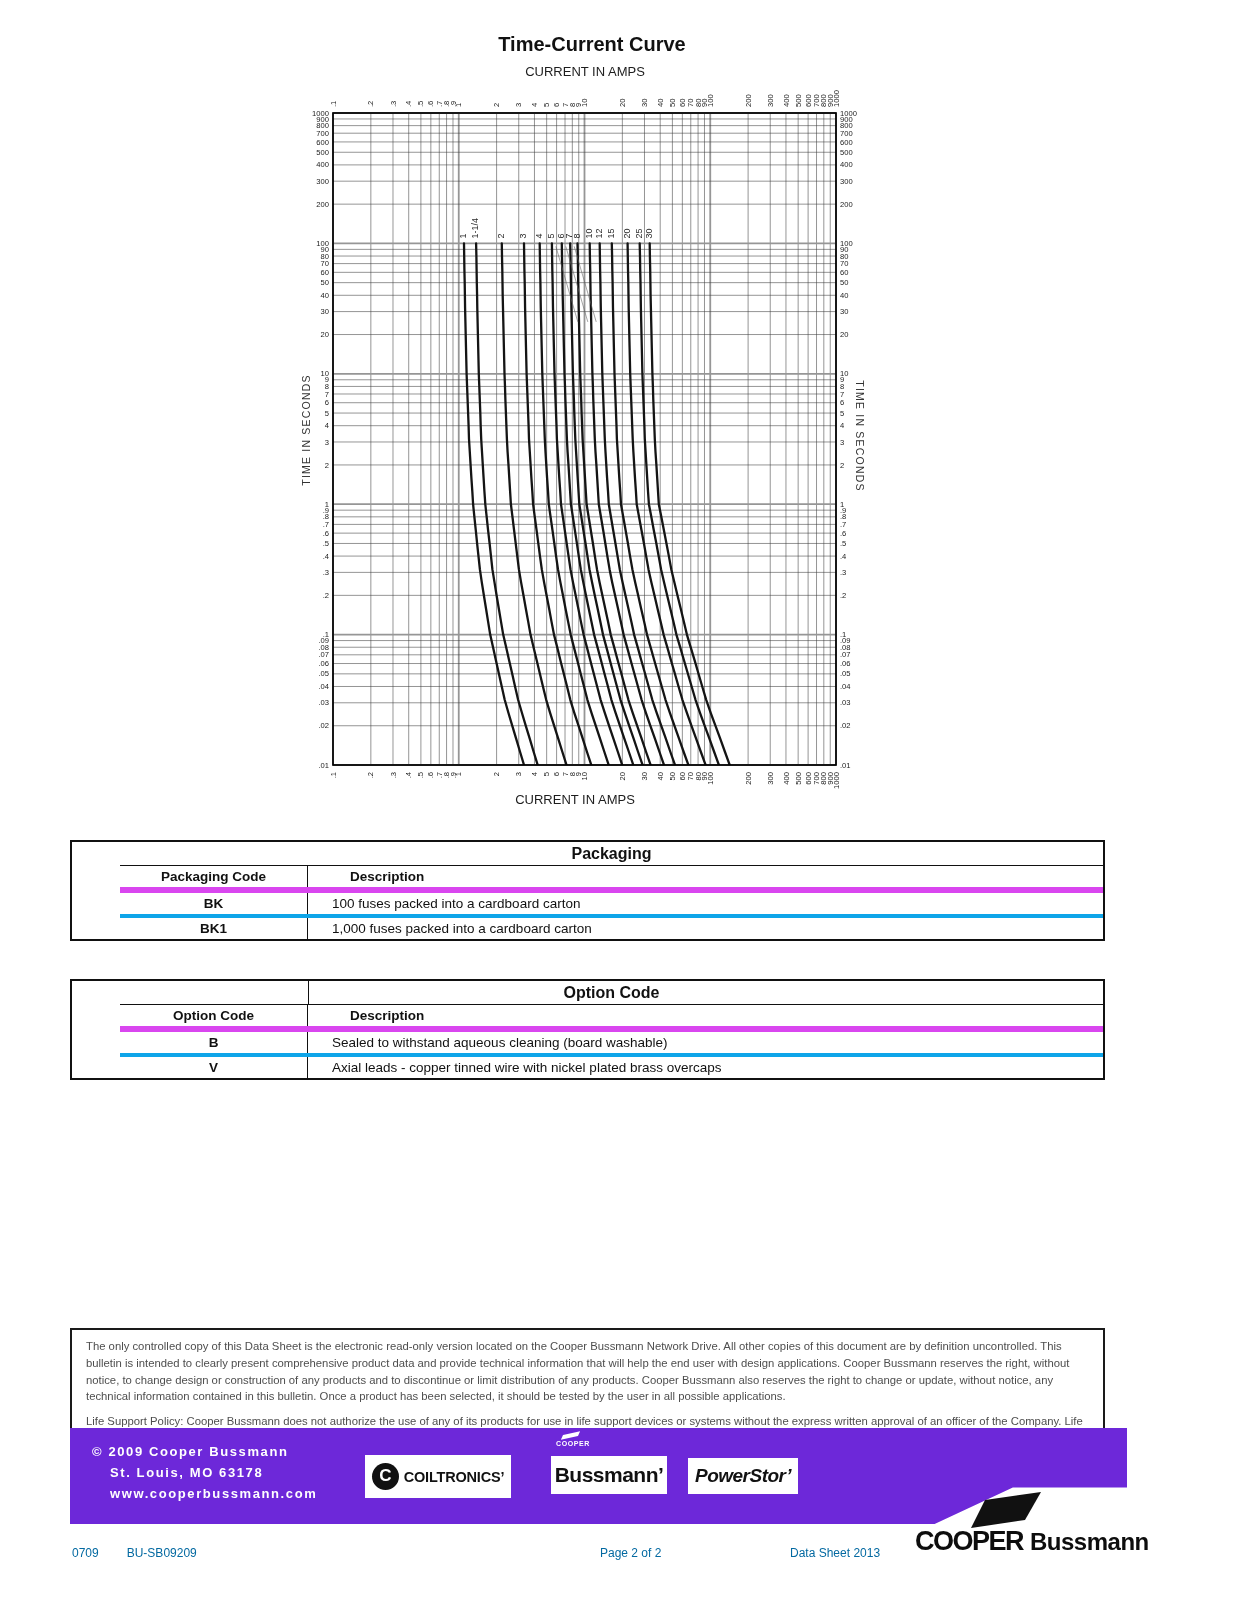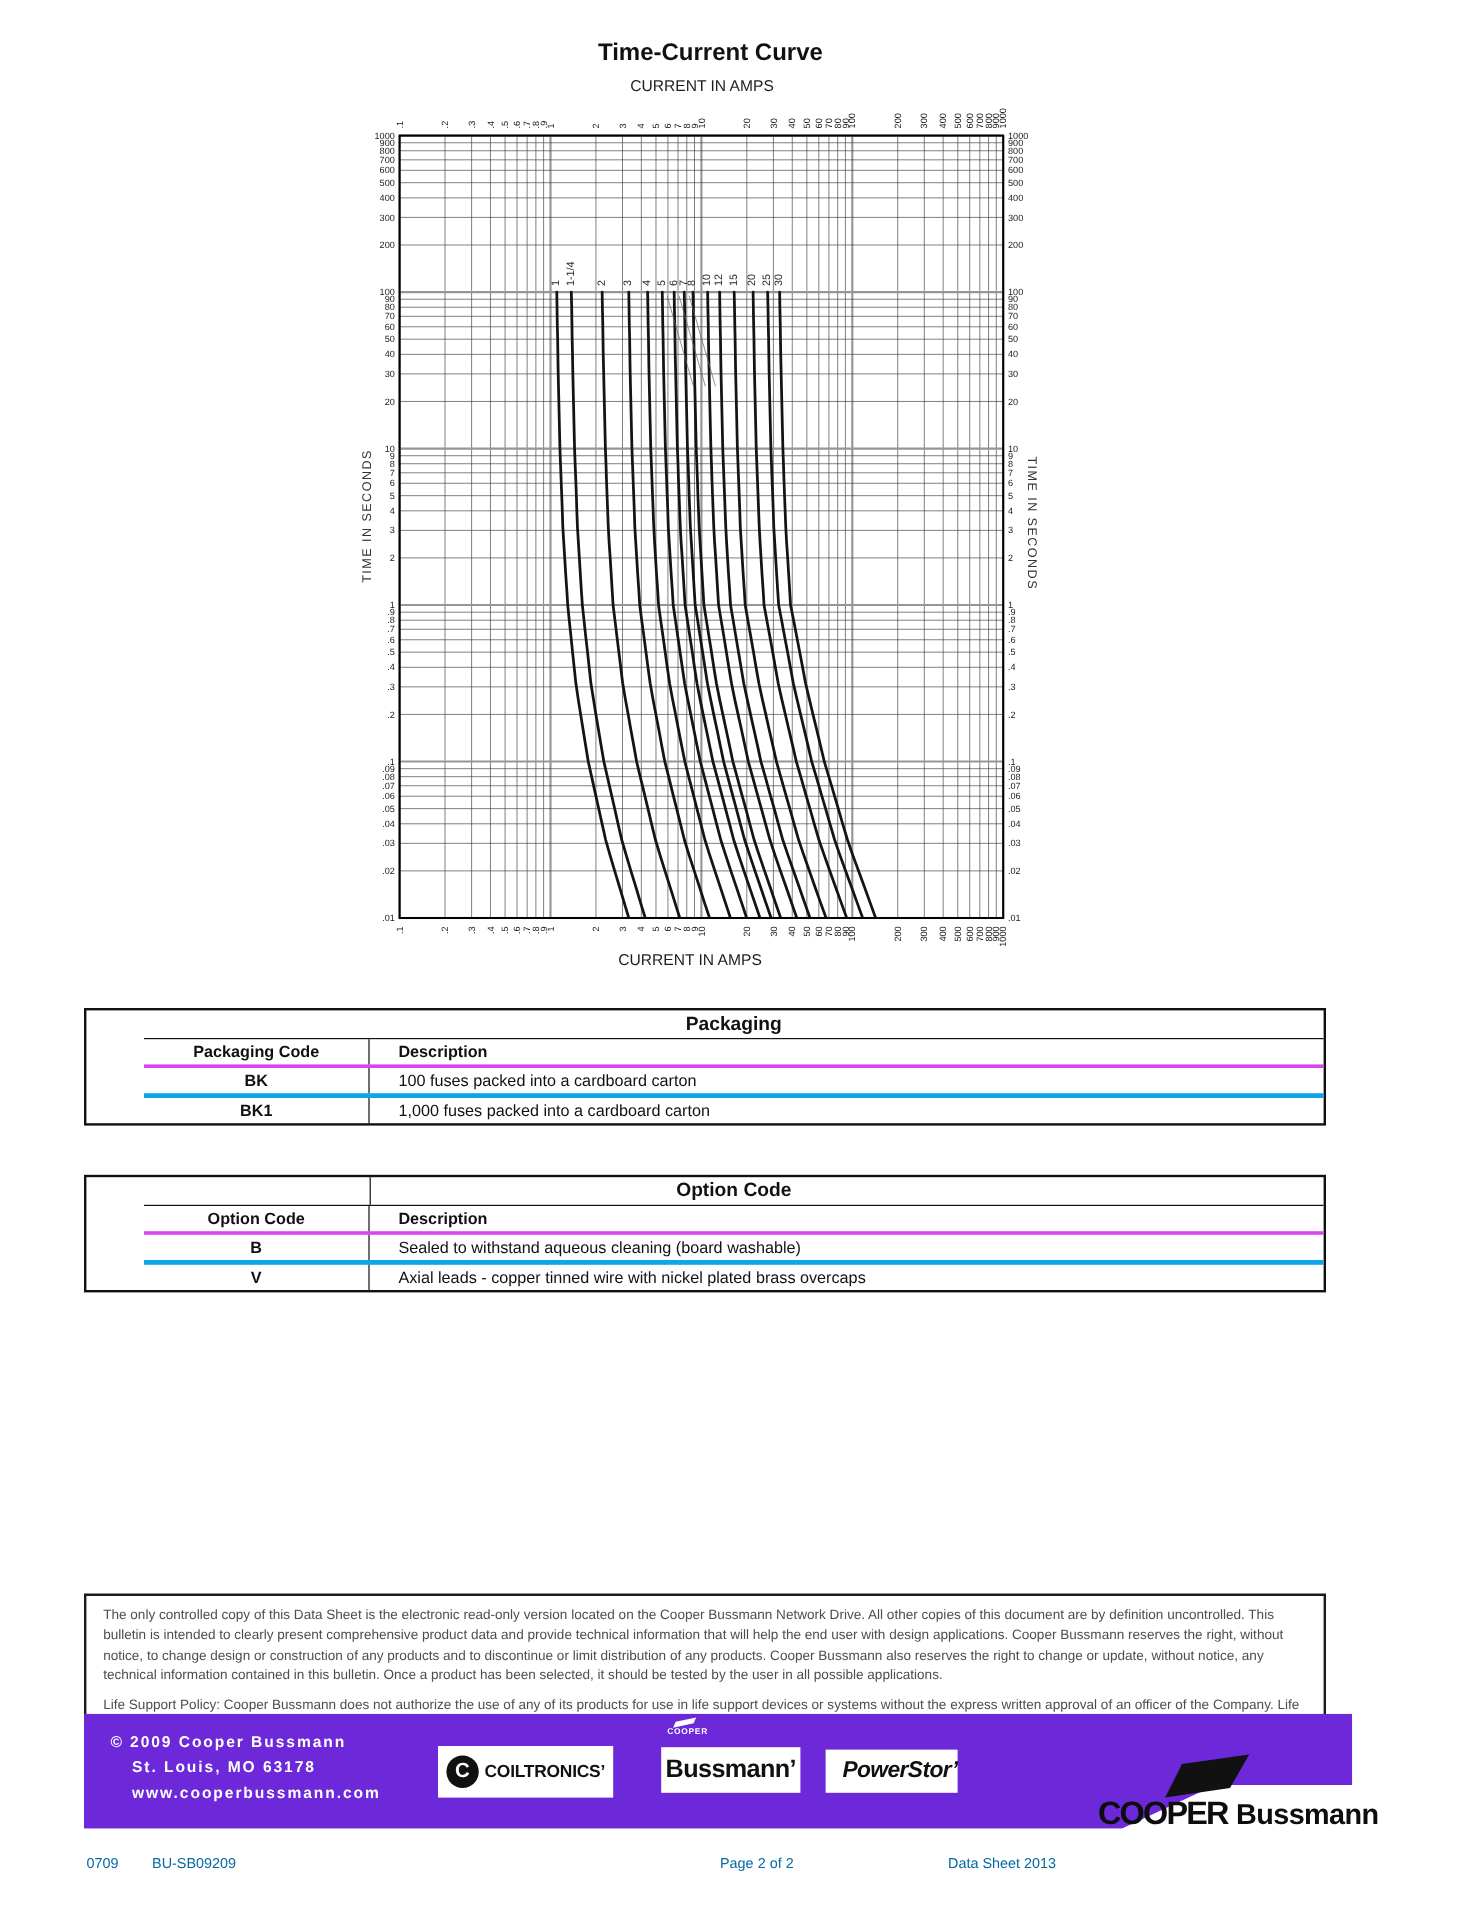--- a/index.html
+++ b/index.html
@@ -25,21 +25,21 @@
   #tcc .clabel{font-size:9px;fill:#2a2a2a;}
   #tcc .leader{stroke:#666;stroke-width:.6;}
 
   
   .tbl{position:absolute;left:70px;width:1035px;box-sizing:border-box;border:2px solid #111;background:#fff;padding-left:48px;}
   #pack-tbl{top:840px;}
   #opt-tbl{top:979px;}
   .t-title{height:23px;line-height:23px;text-align:center;font-weight:bold;font-size:16px;border-bottom:1px solid #111;position:relative;}
   .t-title .divider{position:absolute;left:188px;top:0;bottom:0;width:0;border-left:1px solid #111;}
   .t-row{display:flex;height:21px;line-height:21px;font-size:13.5px;}
-  .t-head{border-bottom:3px solid #d946ef;font-weight:bold;}
+  .t-head{border-bottom:6px solid #d946ef;font-weight:bold;gap:18px;}
   .t-row.r2{border-top:4px solid #0ea5e9;justify-content:flex-end;}
   .c1{width:188px;box-sizing:border-box;border-right:1px solid #111;text-align:center;font-weight:bold;flex:none;}
   .c2{flex:1;padding-left:24px;text-align:left;}
   .t-head .c2{font-weight:bold;}
 
   
   .disclaimer{left:70px;top:1328px;width:1035px;height:143px;box-sizing:border-box;
     border:2px solid #1a1a1a;border-bottom-width:3px;padding:8px 14px;
     color:#4e4e4e;font-size:11.3px;line-height:16.8px;overflow:hidden;}
   .disclaimer p{margin:0 0 8px;}
@@ -49,27 +49,27 @@
     clip-path:polygon(0 0,100% 0,100% 62%,89.2% 62%,81.8% 100%,0 100%);}
   .fb-copy{position:absolute;left:22px;top:13px;color:#fff;font-size:13px;font-weight:bold;letter-spacing:1.6px;line-height:21px;white-space:nowrap;}
   .fb-copy span{display:block;}
   .fb-copy .ind{margin-left:18px;}
   .logo-box{position:absolute;background:#fff;display:flex;align-items:center;justify-content:center;}
   #coil{left:295px;top:27px;width:146px;height:43px;}
   .coil-c{width:27px;height:27px;border-radius:50%;background:#111;color:#fff;font-weight:900;font-size:17px;line-height:26px;text-align:center;margin-right:5px;flex:none;}
   .coil-text{font-weight:900;font-size:14.5px;letter-spacing:-.2px;}
   #buss{left:481px;top:28px;width:116px;height:38px;}
   .buss-text{font-weight:900;font-size:21px;letter-spacing:-.5px;}
-  #pwr{left:618px;top:30px;width:110px;height:36px;justify-content:flex-end;}
+  #pwr{left:618px;top:30px;width:110px;height:36px;}
   .pwr-text{font-weight:900;font-style:italic;font-size:19px;letter-spacing:-.5px;}
   .mini-cooper{position:absolute;left:486px;top:5px;color:#fff;font-size:7px;font-weight:900;letter-spacing:.6px;}
   .mini-flag{display:block;width:15px;height:5px;background:#fff;transform:skewX(-35deg) rotate(-14deg);margin:0 0 2px 7px;}
 
   
-  .cooper-logo{left:915px;top:1460px;width:280px;height:72px;text-decoration:underline;}
+  .cooper-logo{left:915px;top:1490px;width:280px;height:72px;text-decoration:underline;}
   .cooper-flag{position:absolute;left:48px;top:0;}
   .cooper-words{position:absolute;left:0;top:36px;white-space:nowrap;}
   .cooper-word{font-weight:900;font-size:27px;letter-spacing:-1.5px;color:#0d0d0d;}
   .buss-word{font-weight:bold;font-size:24px;letter-spacing:-.5px;margin-left:7px;color:#0d0d0d;}
 
   
   .foot-text{font-size:12px;color:#0369a1;white-space:nowrap;}
   #f-code{left:72px;top:1546px;}
   #f-code .gap{display:inline-block;width:28px;}
   #f-page{left:600px;top:1546px;}

